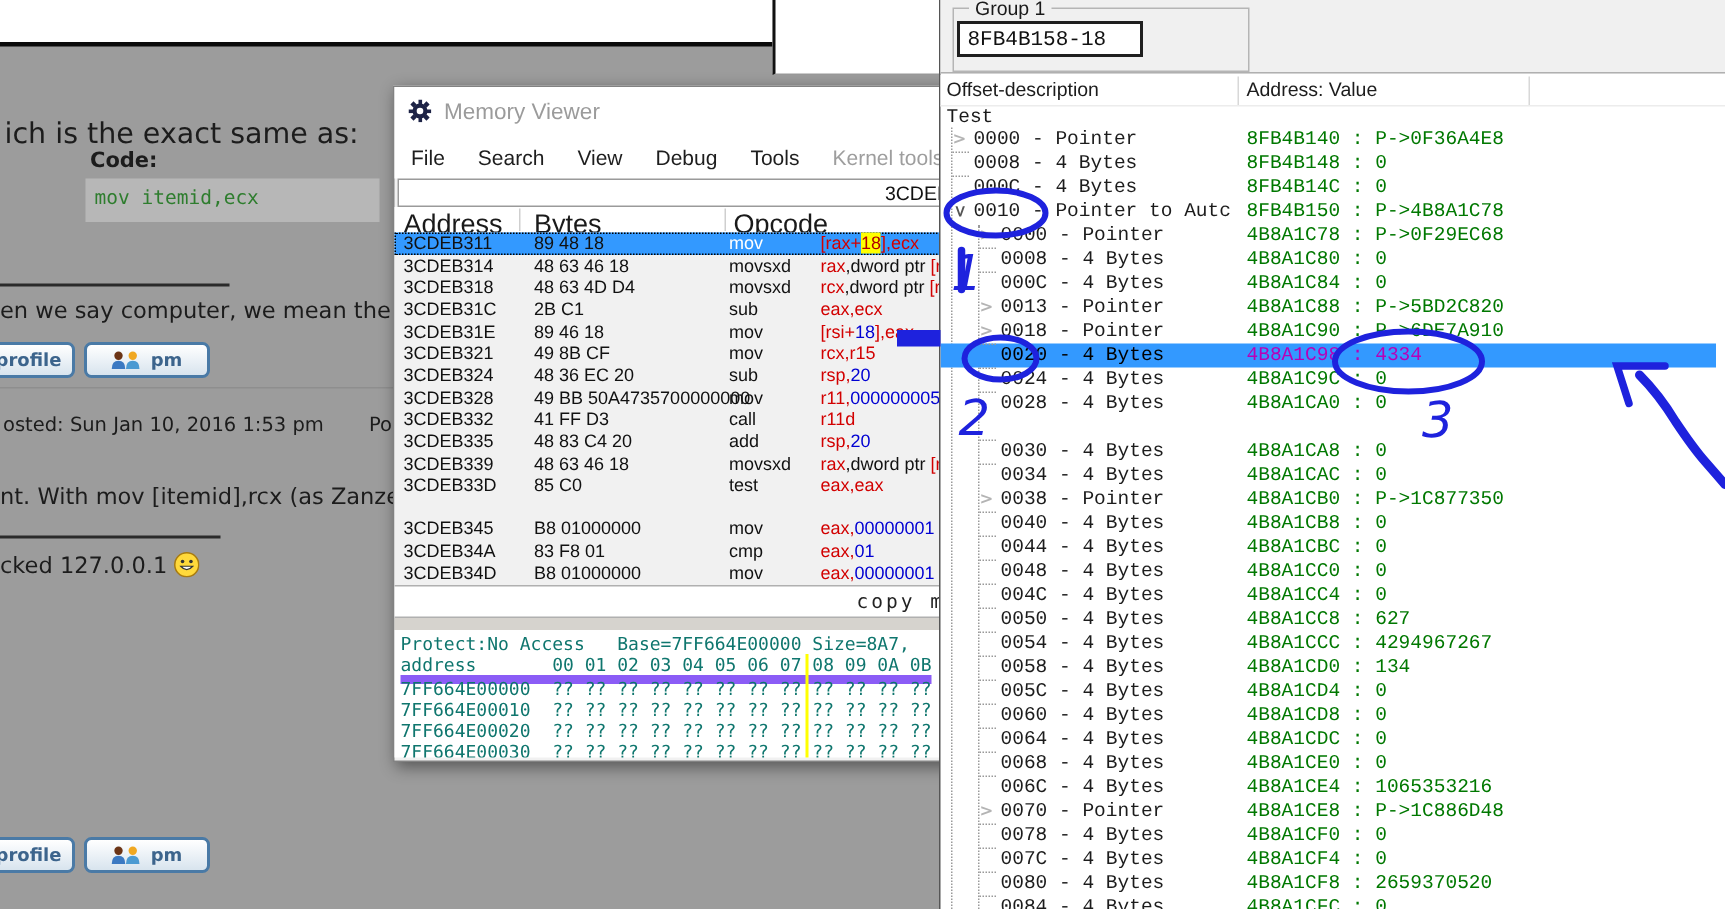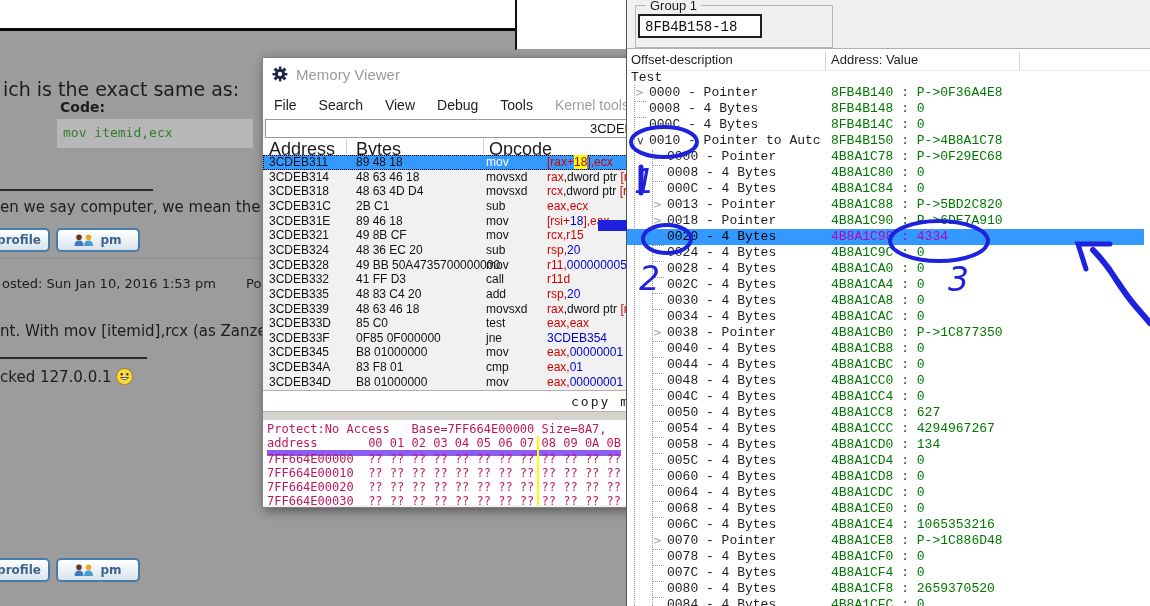--- a/index.html
+++ b/index.html
@@ -63,21 +63,21 @@
   .seg-r{color:#d20000;} .seg-b{color:#0000d2;} .seg-k{color:#111;}
   .seg-y{background:#ffff00;color:#b00000;}
   #mv-info{position:absolute;left:0;top:332px;width:100%;height:22px;background:#fff;
            border-top:1px solid #b0b0b0;border-bottom:1px solid #b0b0b0;box-sizing:border-box;}
   #mv-info span{position:absolute;left:308px;top:3px;font-family:"DejaVu Sans Mono",monospace;
                 font-size:13px;color:#222;letter-spacing:2px;}
   #mv-split{position:absolute;left:0;top:354px;width:100%;height:8px;background:#d6d3ce;}
   #mv-split i{position:absolute;right:40px;top:1px;font-style:normal;color:#7a7a7a;
               font-size:9px;letter-spacing:2px;}
   #mv-hex{position:absolute;left:0;top:362px;width:100%;height:85px;background:#fff;
-          font-family:"DejaVu Sans Mono",monospace;font-size:12px;color:#be185d;overflow:hidden;}
+          font-family:"DejaVu Sans Mono",monospace;font-size:12px;color:#0f766e;overflow:hidden;}
   #hex-status{position:absolute;left:4px;top:2px;white-space:pre;}
   #hex-head{position:absolute;left:4px;top:16px;white-space:pre;border-bottom:6px solid #8b5cf6;}
   #hex-rows{position:absolute;left:4px;top:32px;}
   .hexrow{height:14px;line-height:14px;white-space:pre;}
   #hex-yellow{position:absolute;left:274px;top:16px;width:2px;height:70px;background:#ffff00;}
 
   
   #structpanel{left:626px;top:0;width:524px;height:606px;background:#ffffff;
                border-left:1px solid #555;z-index:20;}
   #sp-top{position:absolute;left:0;top:0;width:100%;height:49px;background:#f0f0f0;
@@ -276,26 +276,20 @@
           <span class="by">48 63 46 18</span>
           <span class="mn">movsxd</span>
           <span class="op"><span class="seg-r" style="position: static;">rax</span><span class="seg-k" style="position: static;">,dword ptr </span><span class="seg-r" style="position: static;">[rsi+</span><span class="seg-b" style="position: static;">18</span><span class="seg-r" style="position: static;">]</span></span>
         </div>
         <div class="dr" style="top: 161.15px;">
           <span class="a">3CDEB33D</span>
           <span class="by">85 C0</span>
           <span class="mn">test</span>
           <span class="op"><span class="seg-r" style="position: static;">eax,eax</span></span>
         </div>
-        <div class="dr" style="top: 175.8px;">
-          <span class="a">3CDEB33F</span>
-          <span class="by">0F85 0F000000</span>
-          <span class="mn">jne</span>
-          <span class="op"><span class="seg-b" style="position: static;">3CDEB354</span></span>
-        </div>
         <div class="dr" style="top: 190.45px;">
           <span class="a">3CDEB345</span>
           <span class="by">B8 01000000</span>
           <span class="mn">mov</span>
           <span class="op"><span class="seg-r" style="position: static;">eax,</span><span class="seg-b" style="position: static;">00000001</span></span>
         </div>
         <div class="dr" style="top: 205.1px;">
           <span class="a">3CDEB34A</span>
           <span class="by">83 F8 01</span>
           <span class="mn">cmp</span>
@@ -397,25 +391,20 @@
         <div class="sr mono l2" style="top: 160px;">
           <span class="stub"></span>
           <span class="off">0024 - 4 Bytes</span>
           <span class="av">4B8A1C9C : 0</span>
         </div>
         <div class="sr mono l2" style="top: 176px;">
           <span class="stub"></span>
           <span class="off">0028 - 4 Bytes</span>
           <span class="av">4B8A1CA0 : 0</span>
         </div>
-        <div class="sr mono l2" style="top: 192px;">
-          <span class="stub"></span>
-          <span class="off">002C - 4 Bytes</span>
-          <span class="av">4B8A1CA4 : 0</span>
-        </div>
         <div class="sr mono l2" style="top: 208px;">
           <span class="stub"></span>
           <span class="off">0030 - 4 Bytes</span>
           <span class="av">4B8A1CA8 : 0</span>
         </div>
         <div class="sr mono l2" style="top: 224px;">
           <span class="stub"></span>
           <span class="off">0034 - 4 Bytes</span>
           <span class="av">4B8A1CAC : 0</span>
         </div>

